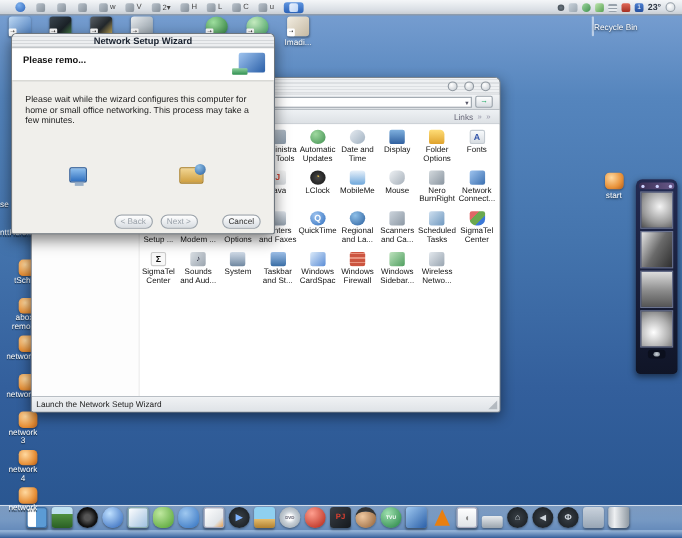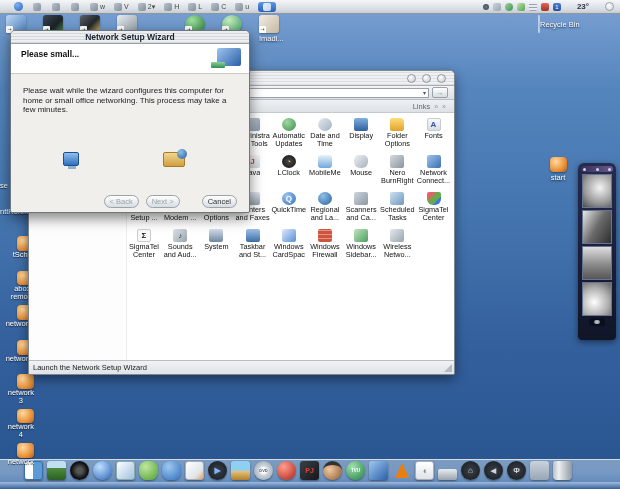--- a/index.html
+++ b/index.html
@@ -11,36 +11,36 @@
   .menubar { position:absolute; left:0; top:0; width:620px; height:14px; z-index:40;
     background:linear-gradient(180deg,#f4f6f8,#d9dee4 70%,#c7ccd2); border-bottom:1px solid #8e969e;
     display:flex; align-items:center; font-size:7px; color:#444; }
   .apple { width:9px; height:9px; border-radius:50%; margin:0 10px 0 14px;
     background:radial-gradient(circle at 35% 30%,#7fb2ef,#2a62b8); }
   .mextras { display:flex; align-items:center; gap:9px; }
   .mx { display:flex; align-items:center; gap:2px; }
   .mx .g { width:8px; height:8px; border-radius:2px; background:linear-gradient(135deg,#b9c2cb,#858f99); }
   .mx[data-hl="1"] { background:linear-gradient(180deg,#5f95e0,#2a62b8); border-radius:3px; padding:1px 5px; }
   .mx[data-hl="1"] .g { background:linear-gradient(135deg,#eaf2ff,#bcd4f5); }
-  .tray { margin-left:auto; display:flex; align-items:center; gap:16px; padding-right:6px; }
+  .tray { margin-left:auto; display:flex; align-items:center; gap:4px; padding-right:6px; }
   .tico { width:8px; height:8px; border-radius:2px; }
   [data-icon="tray-dot"]{ background:radial-gradient(circle,#6b7680,#3a424a); border-radius:50%; width:6px;height:6px;}
   [data-icon="tray-net"]{ background:linear-gradient(135deg,#c8d2da,#9aa6b0); }
   [data-icon="tray-user-green"]{ background:linear-gradient(135deg,#9fd89f,#3f8f4f); border-radius:50%; }
   [data-icon="tray-win-green"]{ background:linear-gradient(135deg,#bfe6b0,#55a050); }
   [data-icon="tray-eq"]{ background:repeating-linear-gradient(0deg,#98a2ac 0 1px,#e7ebef 1px 3px); }
   [data-icon="tray-battery-red"]{ background:linear-gradient(180deg,#e06858,#a42f22); }
   [data-icon="tray-lang-blue"]{ background:linear-gradient(180deg,#4d7fd0,#234f9e); color:#fff; font-size:6px; line-height:8px; text-align:center; }
   .temp { font-size:8px; font-weight:bold; color:#2a3340; }
   .clockico { width:9px; height:9px; border-radius:50%; border:1px solid #97a0a9;
     background:radial-gradient(circle at 40% 35%,#ffffff,#cdd4da); }
 
   
   .topicons { position:absolute; top:15px; display:flex; gap:13px; z-index:8; }
-  .dicon { width:24px; display:flex; flex-direction:column; align-items:flex-start; }
+  .dicon { width:24px; display:flex; flex-direction:column; align-items:center; }
   .dtile { width:20px; height:18px; border-radius:3px; position:relative; box-shadow:0 1px 2px rgba(0,0,0,.35); }
   .dtile::after { content:"➝"; position:absolute; left:0; bottom:0; width:7px; height:7px; background:#fff;
     font-size:5px; line-height:7px; text-align:center; color:#222; border-radius:1px; }
   .dlabel { margin-top:1px; font-size:7.5px; color:#fff; text-shadow:0 1px 2px #123; white-space:nowrap; }
   [data-icon="app-blue"]{ background:linear-gradient(135deg,#bcd7f2,#4d7fc0); }
   [data-icon="app-dark"]{ background:linear-gradient(135deg,#3c4750,#1b2228 60%,#4f8f4f); }
   [data-icon="app-yellow"]{ background:linear-gradient(135deg,#5a6066,#23282c 55%,#e0c060); }
   [data-icon="app-gray"]{ background:linear-gradient(135deg,#e8ecef,#8e9aa4); }
   [data-icon="orb-green"]{ background:radial-gradient(circle at 35% 30%,#9fe09f,#2a7a3a); border-radius:50%; }
   [data-icon="sphere-green"]{ background:radial-gradient(circle at 35% 30%,#c6ecc0,#3f9f5f); border-radius:50%; }
@@ -642,21 +642,21 @@
     </div>
     <div class="statusbar">
       <span>Launch the Network Setup Wizard</span>
       <span class="grip"></span>
     </div>
   </div>
 
   <div class="wizard">
     <div class="wzt">Network Setup Wizard</div>
     <div class="wzhead">
-      <span class="hl">Please small...</span>
+      <span class="hl">Please remo...</span>
       <span class="wzcomp"></span>
     </div>
     <div class="wzbody">
       <div class="wztext">Please wait while the wizard configures this computer for home or small office networking. This process may take a few minutes.</div>
       <div class="wzi1"></div>
       <div class="wzi2"></div>
     </div>
     <div class="wzbtns">
       <button class="btn dis">&lt; Back</button>
       <button class="btn dis">Next &gt;</button>

